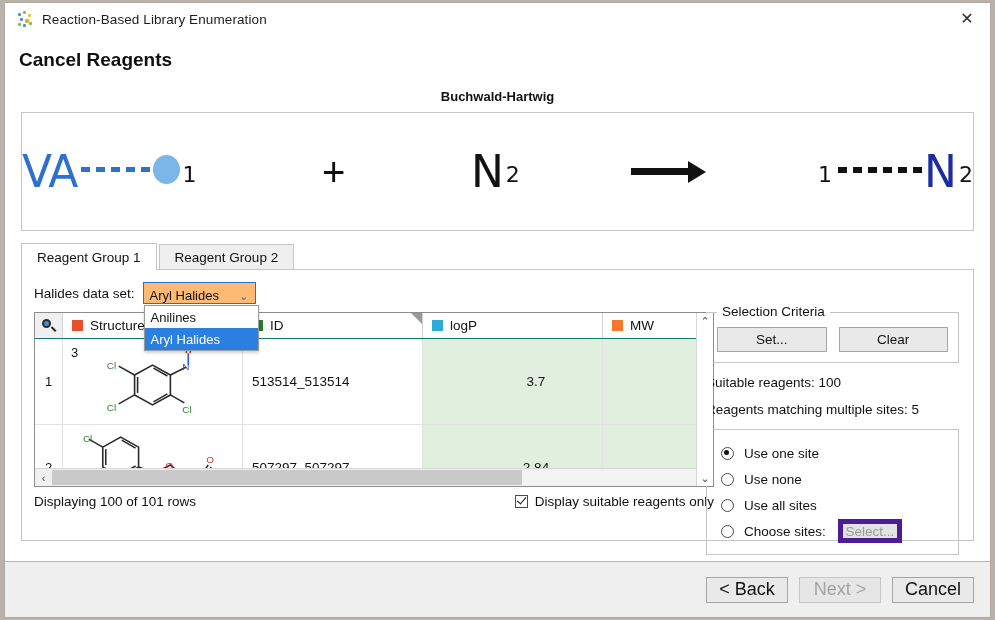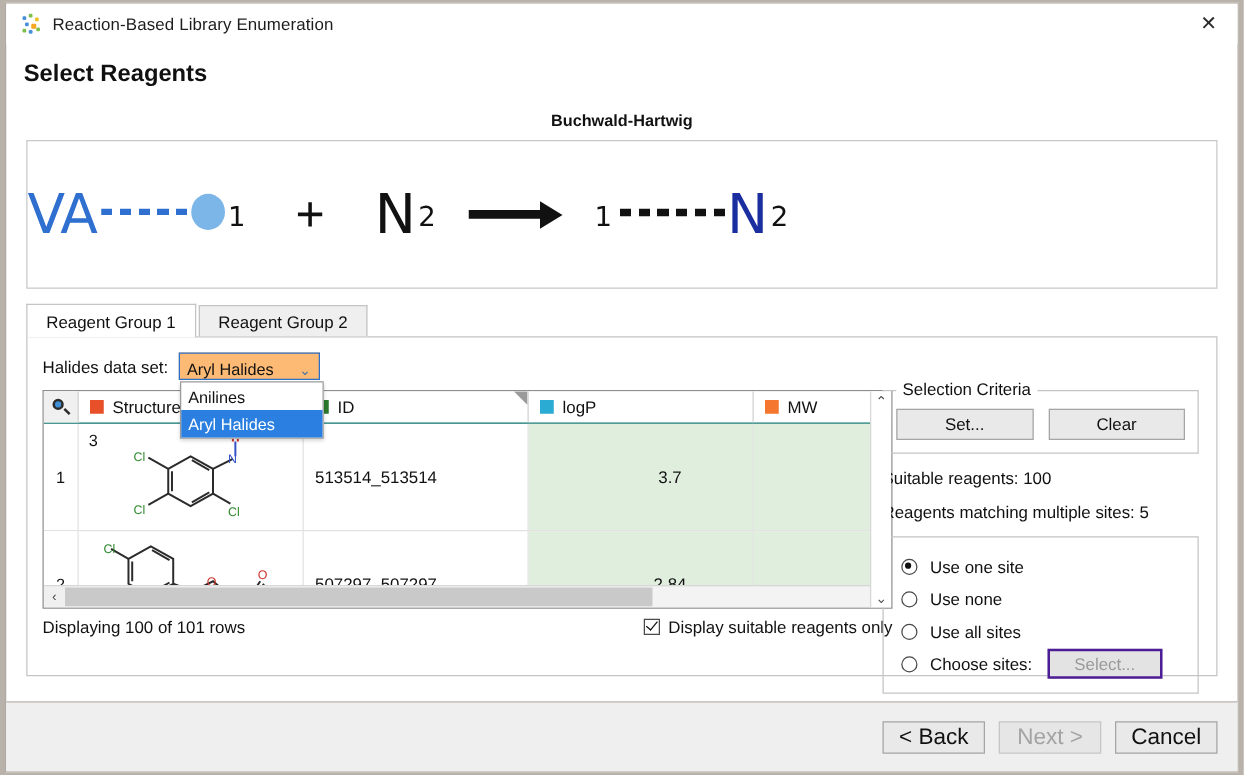--- a/index.html
+++ b/index.html
@@ -43,21 +43,21 @@
     text-align:center;font-size:13px;font-weight:bold;color:#111;
     margin-top:18px;
   }
   .rxn-box{
     margin:8px 16px 0 16px;height:117px;
     border:1px solid #c8c8c8;background:#fff;
     position:relative;
   }
   .rxn-inner{
     position:absolute;left:0;top:0;right:0;bottom:0;
-    display:flex;align-items:center;justify-content:flex-start;
+    display:flex;align-items:center;justify-content:space-between;
   }
   .grp{display:flex;align-items:center;}
   .va{
     font-size:44px;color:#2f6fd0;font-weight:400;letter-spacing:-1px;
     line-height:1;font-family:"DejaVu Sans",sans-serif;
   }
   .dashline{
     display:inline-block;height:5px;width:74px;margin:0 2px 4px 4px;
     background:repeating-linear-gradient(to right,#2f6fd0 0 9px,transparent 9px 15px);
   }
@@ -240,21 +240,21 @@
   .radio{
     width:13px;height:13px;border:1.6px solid #4a4a4a;border-radius:50%;
     margin-right:10px;position:relative;box-sizing:border-box;flex:0 0 13px;background:#fff;
   }
   .radio.on::after{
     content:"";position:absolute;left:2.2px;top:2.2px;width:5.2px;height:5.2px;
     border-radius:50%;background:#111;
   }
   .radio-label{font-size:13.5px;color:#111;}
   .selbtn{
-    width:92px;height:24px;border:2px solid #4c1d95;background:#e3e3e3;
+    width:64px;height:24px;border:5px solid #4c1d95;background:#e3e3e3;
     display:flex;align-items:center;justify-content:center;
     font-size:13.5px;color:#9a9a9a;margin-left:12px;box-sizing:border-box;cursor:default;
   }
   
   .footer{
     margin-top:auto;height:56px;flex:0 0 56px;background:#efefef;
     border-top:1px solid #bdb6af;display:flex;align-items:center;
     justify-content:flex-end;padding-right:16px;gap:11px;box-sizing:border-box;
   }
   .fbtn{
@@ -278,21 +278,21 @@
       <i style="left:3px;top:7px;width:3px;height:3px;background:#4a90d9;"></i>
       <i style="left:8px;top:8px;width:4px;height:4px;background:#f5a623;"></i>
       <i style="left:1px;top:12px;width:3px;height:3px;background:#7fbf4d;"></i>
       <i style="left:6px;top:13px;width:3px;height:3px;background:#4a90d9;"></i>
       <i style="left:12px;top:11px;width:3px;height:3px;background:#7fbf4d;"></i>
     </div>
     <div class="titletext">Reaction-Based Library Enumeration</div>
     <div class="closebtn">✕</div>
   </div>
 
-  <div class="heading">Select Reagents</div>
+  <div class="heading">Cancel Reagents</div>
 
   <div class="rxn-title">Buchwald-Hartwig</div>
   <div class="rxn-box">
     <div class="rxn-inner">
       <div class="grp">
         <span class="va">VA</span>
         <span class="dashline"></span>
         <span class="bluedot"></span>
         <span class="sup">1</span>
       </div>

